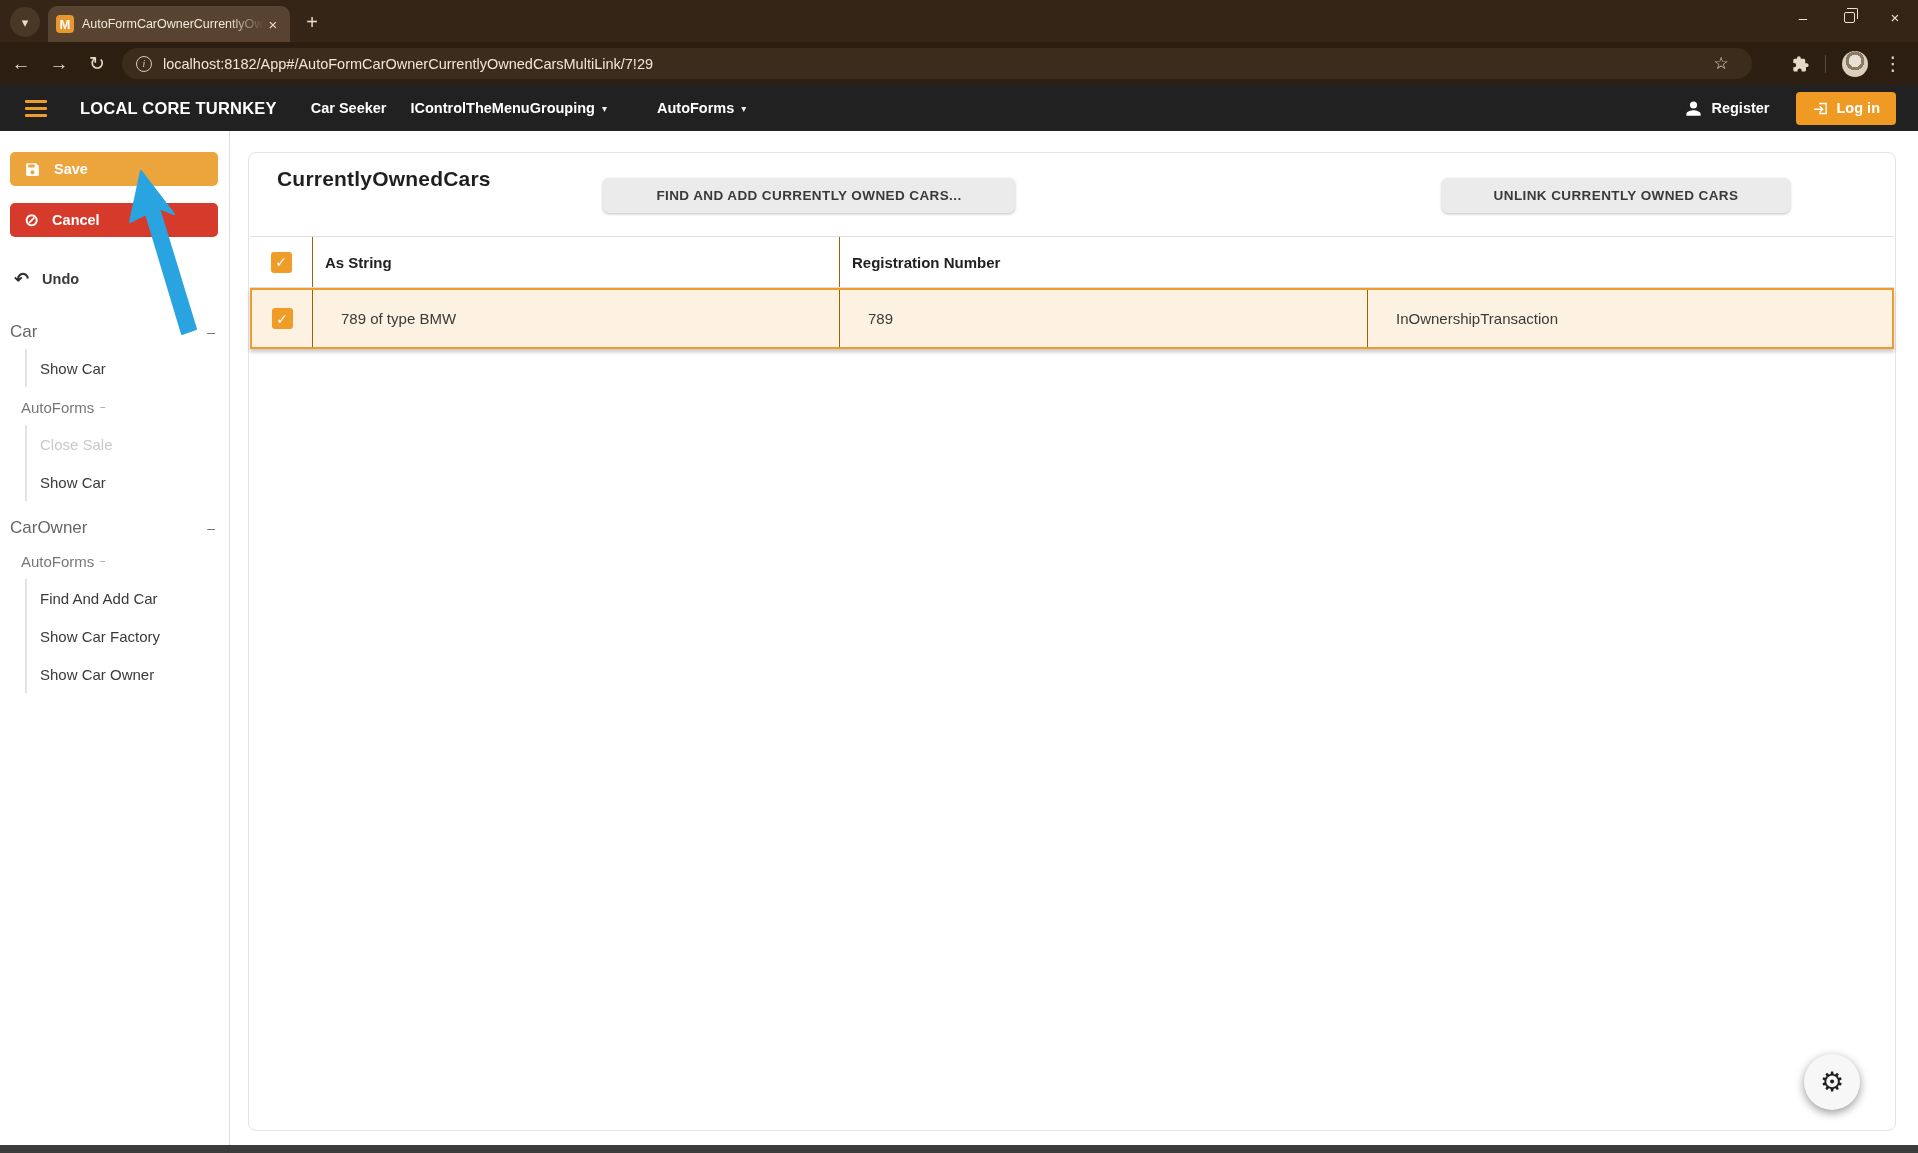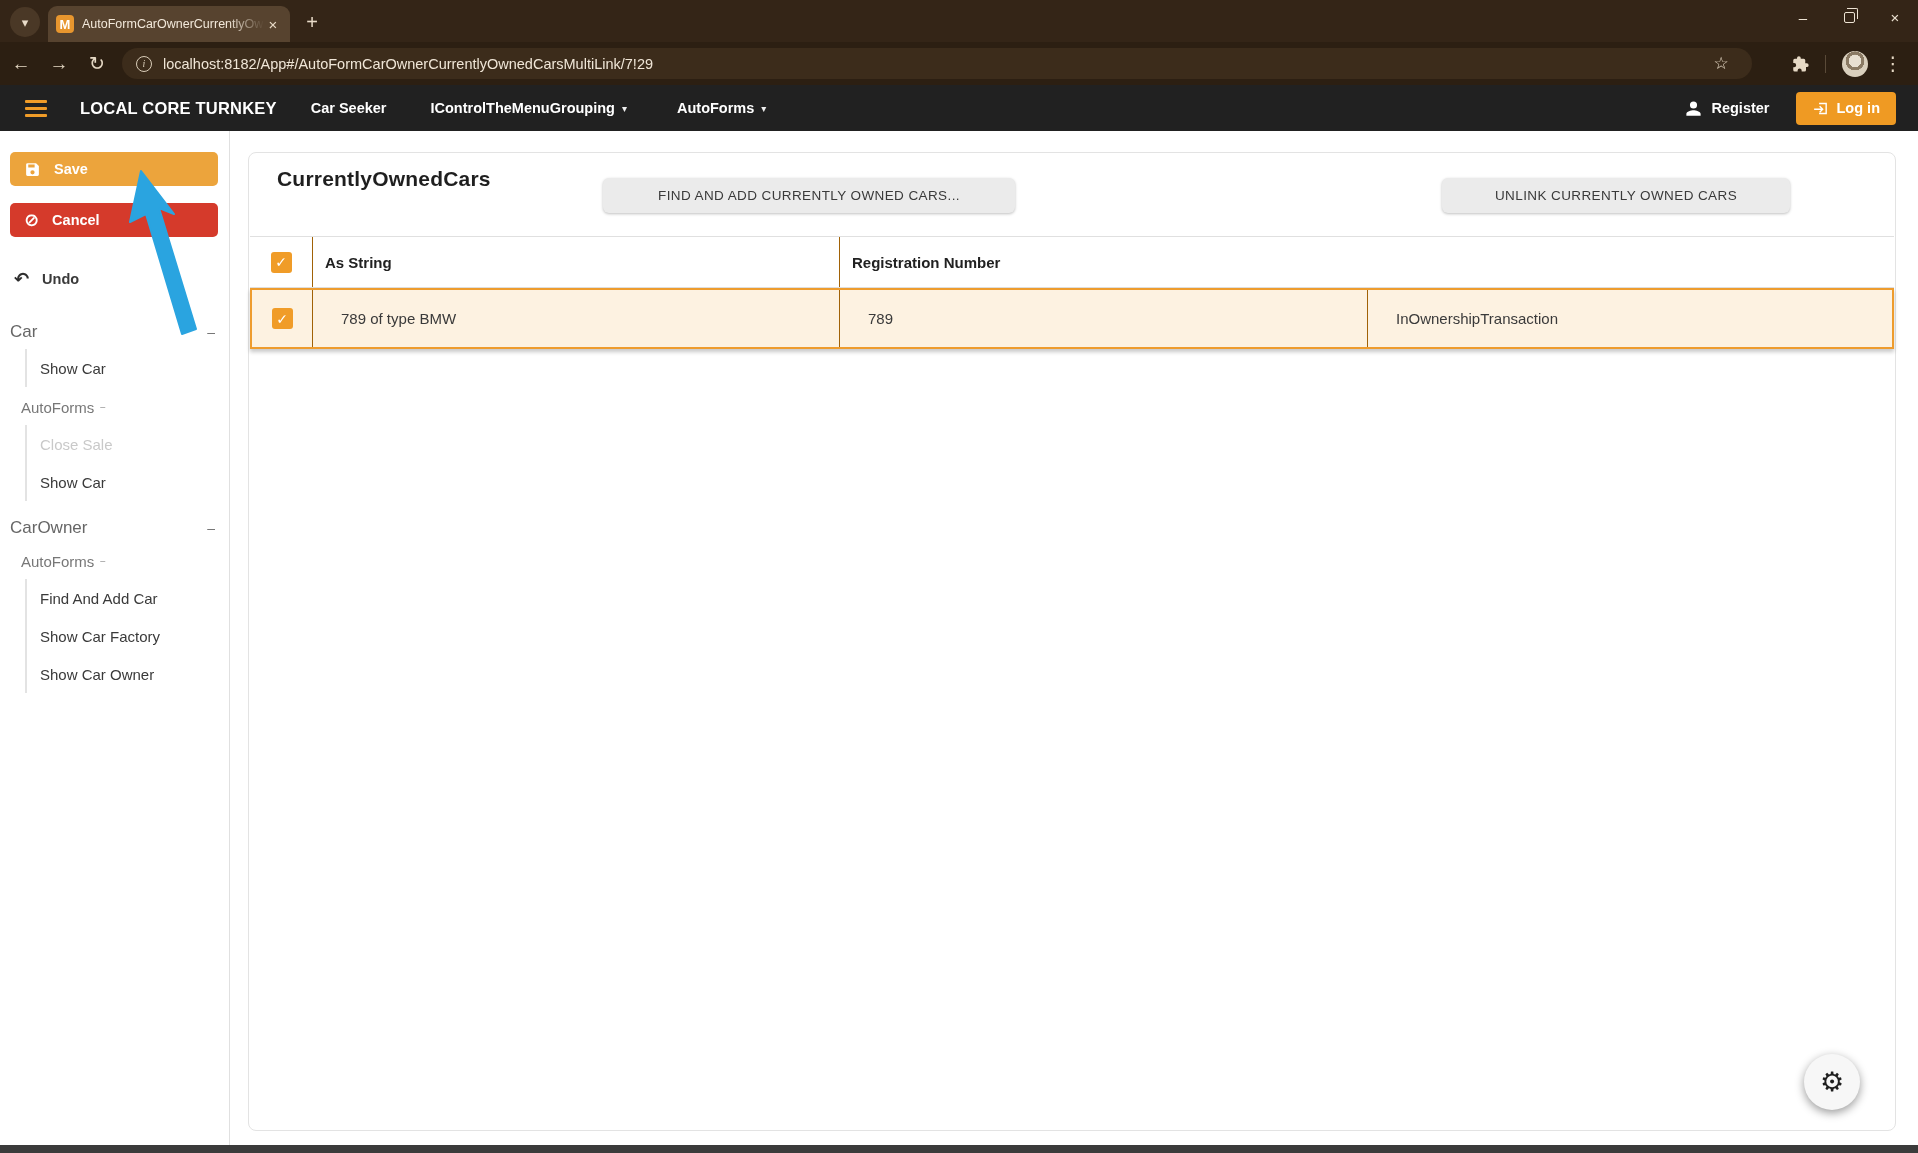--- a/index.html
+++ b/index.html
@@ -42,21 +42,21 @@
     background:radial-gradient(circle at 50% 38%, #e8e0d2 0 30%, #8a7a64 31% 45%, #d9cfbd 46% 100%); }
 
   
   .appbar { position:absolute; left:0; top:85px; width:1918px; height:46px; background:#212121;
     display:flex; align-items:center; color:#fff; }
   .hamburger { width:22px; margin:0 0 0 25px; display:flex; flex-direction:column; gap:4px; }
   .hamburger span { display:block; height:3px; border-radius:1px; background:#F09C28; }
   .brand { font-size:16.5px; font-weight:700; letter-spacing:.2px; margin-left:33px; }
   .navitem { font-size:14.5px; font-weight:600; display:flex; align-items:center; gap:7px; }
   .navitem .dd { font-size:10px; color:#eee; }
-  .nav-gap1 { margin-left:34px; } .nav-gap2 { margin-left:44px; } .nav-gap3 { margin-left:50px; }
+  .nav-gap1 { margin-left:34px; } .nav-gap2 { margin-left:24px; } .nav-gap3 { margin-left:50px; }
   .appbar-right { margin-left:auto; display:flex; align-items:center; margin-right:22px; }
   .register { display:flex; align-items:center; gap:8px; font-size:14.5px; font-weight:600; }
   .login-btn { display:flex; align-items:center; gap:8px; margin-left:26px; background:#EF9A23; color:#fff;
     border:none; border-radius:4px; height:33px; padding:0 16px; font-size:14.5px; font-weight:700;
     font-family:inherit; }
 
   
   .mainrow { position:absolute; left:0; top:131px; width:1734px; height:1014px; display:flex; }
   .bottom-strip { position:absolute; left:0; top:1145px; width:1918px; height:8px; background:#3B3B3B; }
 
@@ -82,21 +82,21 @@
 
   
   .arrow-overlay { position:absolute; left:0; top:0; width:1918px; height:1153px; pointer-events:none; z-index:50; }
 
   
   .content { flex:1; position:relative; background:#fff; }
   .card { position:absolute; left:18px; top:21px; width:1648px; height:979px; background:#fff;
     border:1px solid #E3E3E3; border-radius:8px; }
   .page-title { position:absolute; left:28px; top:14px; font-size:21px; font-weight:700; color:#1F1F1F; letter-spacing:.2px; }
   .action-btn { position:absolute; top:25px; height:35px; border:none; border-radius:6px; background:#EBEBEB;
-    color:#3A3A3A; font-size:13.5px; font-weight:400; letter-spacing:.4px; font-family:inherit;
+    color:#3A3A3A; font-size:13.5px; font-weight:700; letter-spacing:.4px; font-family:inherit;
     box-shadow:0 1px 3px rgba(0,0,0,.25); }
   .btn1 { left:354px; width:412px; } .btn2 { left:786px; width:362px; } .btn3 { left:1193px; width:348px; }
 
   .tablewrap { position:absolute; left:1px; right:1px; top:83px; }
   .thead { display:grid; grid-template-columns:62px 527px 528px 1fr; height:52px;
     border-top:1px solid #E0E0E0; border-bottom:1px solid #E0E0E0; }
   .thead > div { display:flex; align-items:center; padding-left:12px; font-size:15px; font-weight:700; color:#212121;
     border-right:0; }
   .thead > .cb-cell, .trow > .cb-cell { justify-content:center; padding-left:0; }
   .col-line { border-left:1px solid #a16207; }

